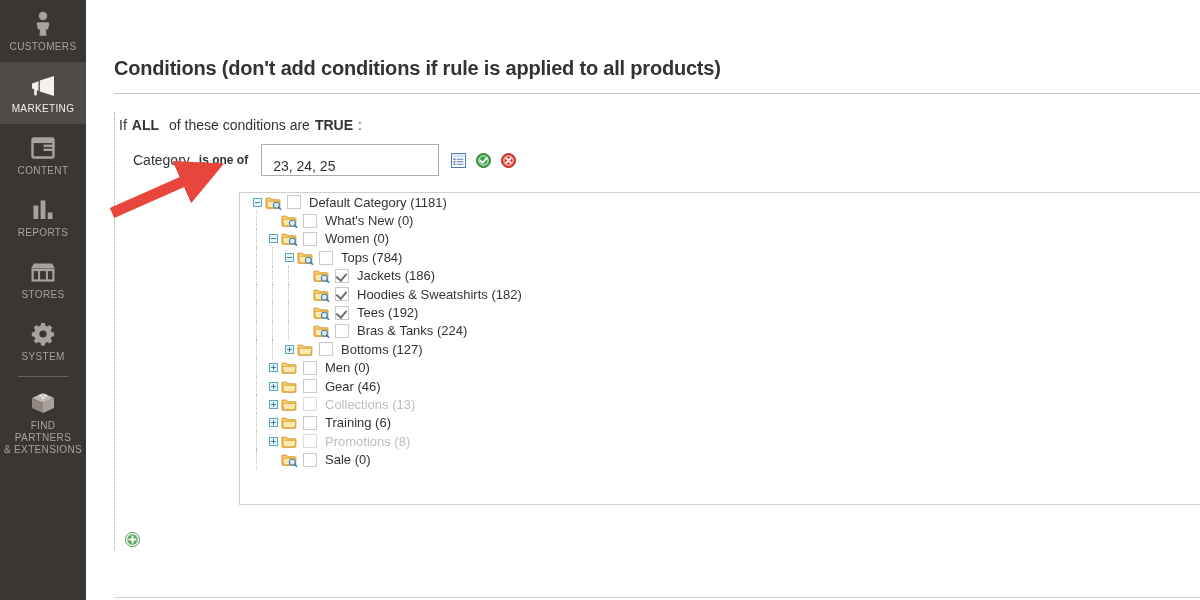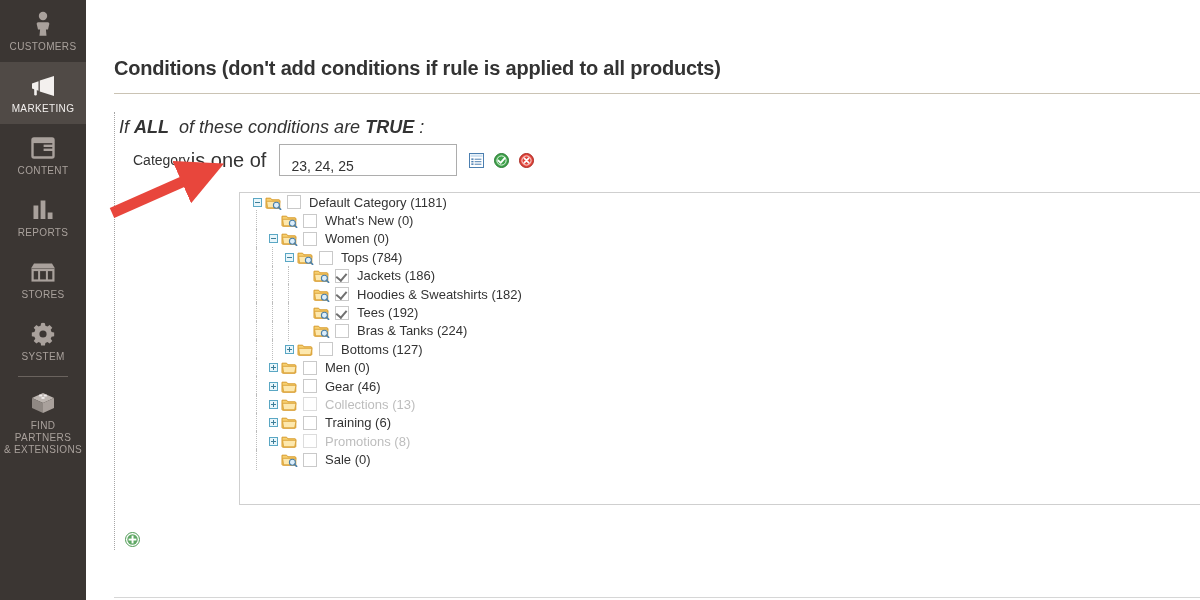--- a/index.html
+++ b/index.html
@@ -65,39 +65,38 @@
   }
 
   
   #cond-block {
     position: absolute; left: 28px; top: 112px;
     width: 1086px; height: 438px;
     border-left: 1px dotted #a6a6a6;
   }
   #if-line {
     position: absolute; left: 4px; top: 5px;
-    font-size: 18px; color: #333;
+    font-size: 14px; color: #333;
     white-space: nowrap;
-    font-style: italic;
   }
   #if-line .b { font-weight: 700; }
   #if-line .sp { display: inline-block; width: 5px; }
 
   
   #cond-row {
     position: absolute; left: 18px; top: 32px;
     display: flex; align-items: center;
     white-space: nowrap;
   }
   #cond-attr {
     font-size: 14px; color: #333; cursor: pointer;
   }
   #cond-op {
-    font-size: 20px; color: #333; font-weight: 400;
-    margin-left: 1px; cursor: pointer;
+    font-size: 12px; color: #333; font-weight: 700;
+    margin-left: 9px; cursor: pointer;
   }
   #cond-value-box {
     margin-left: 13px;
     width: 178px; height: 32px;
     border: 1px solid #adadad;
     background: #fff;
     display: flex; align-items: flex-end;
     padding: 0 9px;
   }
   #cond-value-box input {

